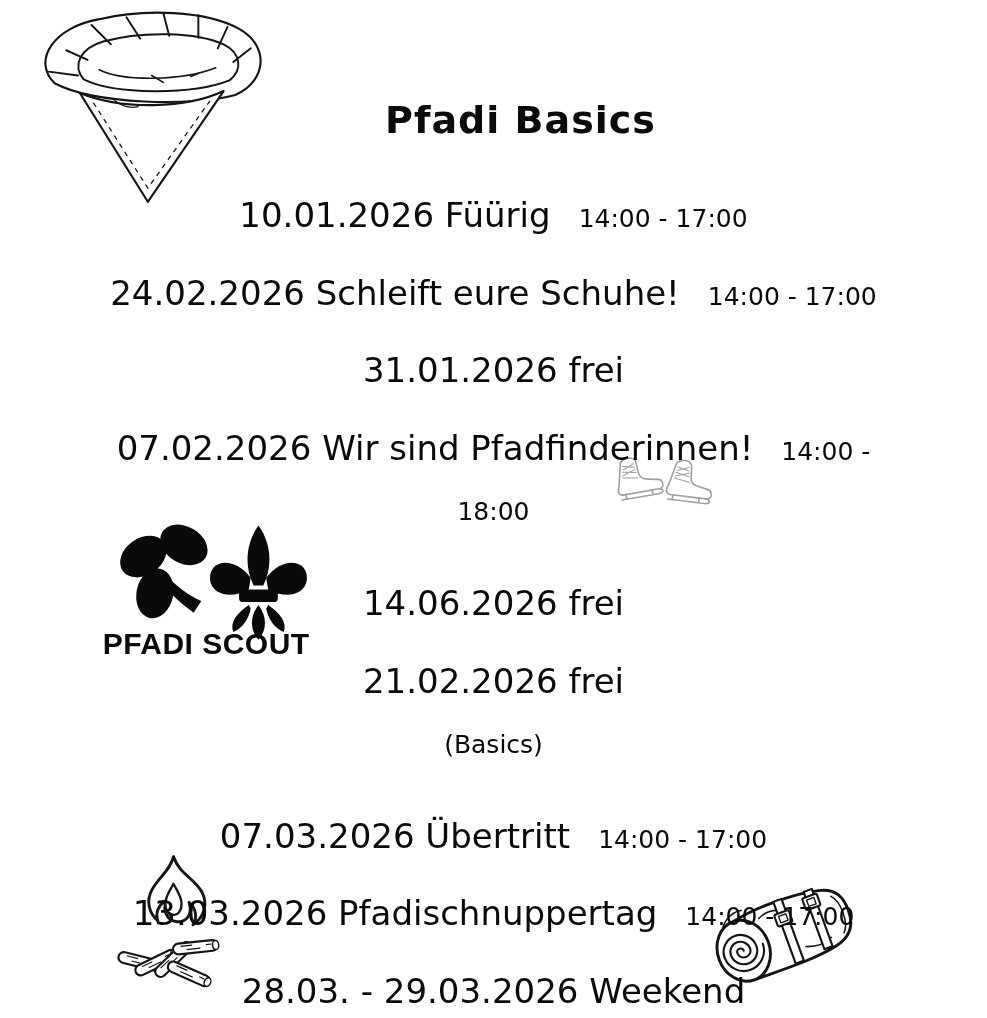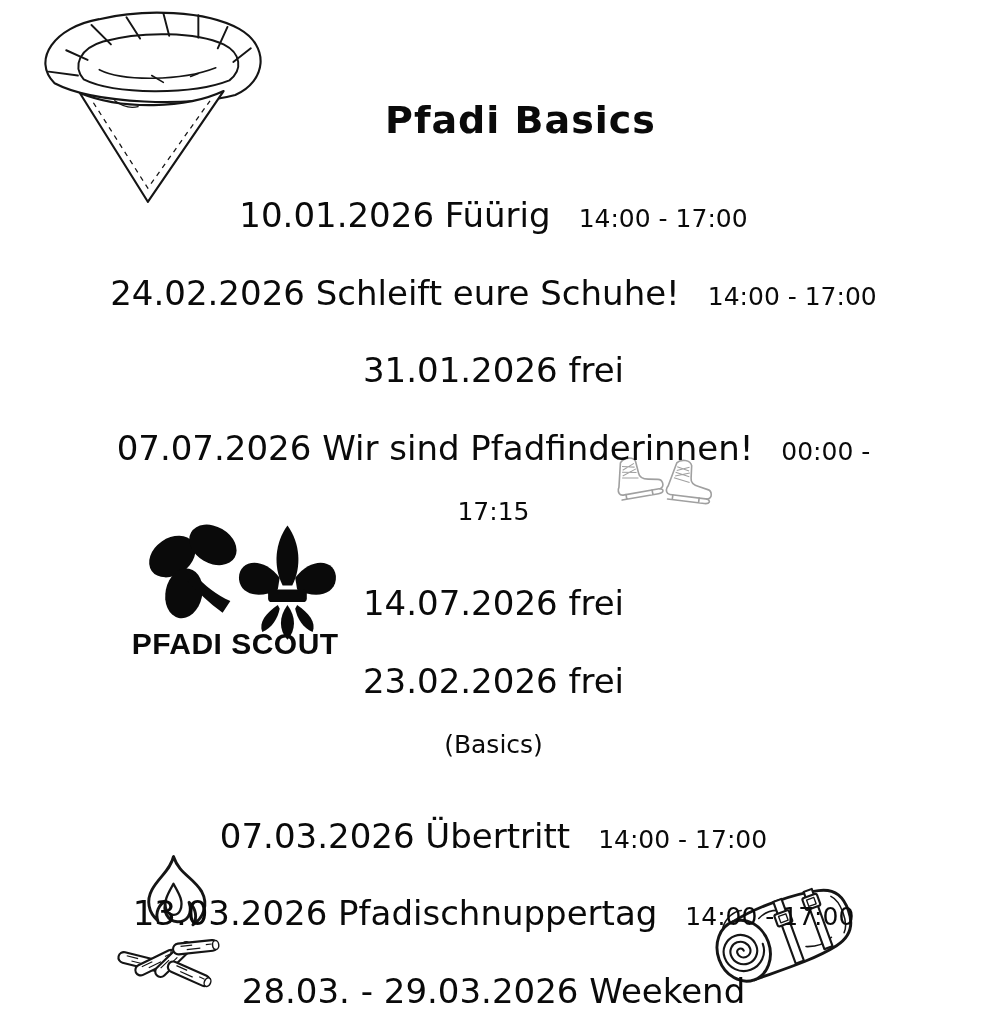--- a/index.html
+++ b/index.html
@@ -23,21 +23,21 @@
   }
   .line{
     height:57.6px;
     display:flex;align-items:baseline;justify-content:center;
     gap:28px;white-space:nowrap;margin-top:20px;
   }
   .seg-main{font-size:34px;line-height:57.6px;}
   .seg-time{font-size:25px;text-align:center;}
   .decoration{position:absolute;z-index:1;}
   .deco-neckerchief{left:6px;top:4px;}
-  .deco-logo{left:128px;top:512px;}
+  .deco-logo{left:99px;top:512px;}
   .deco-skates{left:612px;top:446px;}
   .deco-campfire{left:116px;top:850px;}
   .deco-bedroll{left:696px;top:856px;}
   svg{display:block;overflow:visible;}
 </style>
 </head>
 <body>
 
 <div class="page">
 
@@ -81,31 +81,31 @@
         <span class="seg-time">14:00 - 17:00</span>
       </div>
       <div class="line">
         <span class="seg-main">24.02.2026 Schleift eure Schuhe!</span>
         <span class="seg-time">14:00 - 17:00</span>
       </div>
       <div class="line">
         <span class="seg-main">31.01.2026 frei</span>
       </div>
       <div class="line">
-        <span class="seg-main">07.07.2026 Wir sind Pfadfinderinnen!</span>
-        <span class="seg-time">00:00 -</span>
-      </div>
-      <div class="line">
-        <span class="seg-time">17:15</span>
-      </div>
-      <div class="line">
-        <span class="seg-main">14.07.2026 frei</span>
-      </div>
-      <div class="line">
-        <span class="seg-main">23.02.2026 frei</span>
+        <span class="seg-main">07.02.2026 Wir sind Pfadfinderinnen!</span>
+        <span class="seg-time">14:00 -</span>
+      </div>
+      <div class="line">
+        <span class="seg-time">18:00</span>
+      </div>
+      <div class="line">
+        <span class="seg-main">14.06.2026 frei</span>
+      </div>
+      <div class="line">
+        <span class="seg-main">21.02.2026 frei</span>
       </div>
       <div class="line">
         <span class="seg-time">(Basics)</span>
       </div>
       <div class="line">
         <span class="seg-main">07.03.2026 Übertritt</span>
         <span class="seg-time">14:00 - 17:00</span>
       </div>
       <div class="line">
         <span class="seg-main">13.03.2026 Pfadischnuppertag</span>

